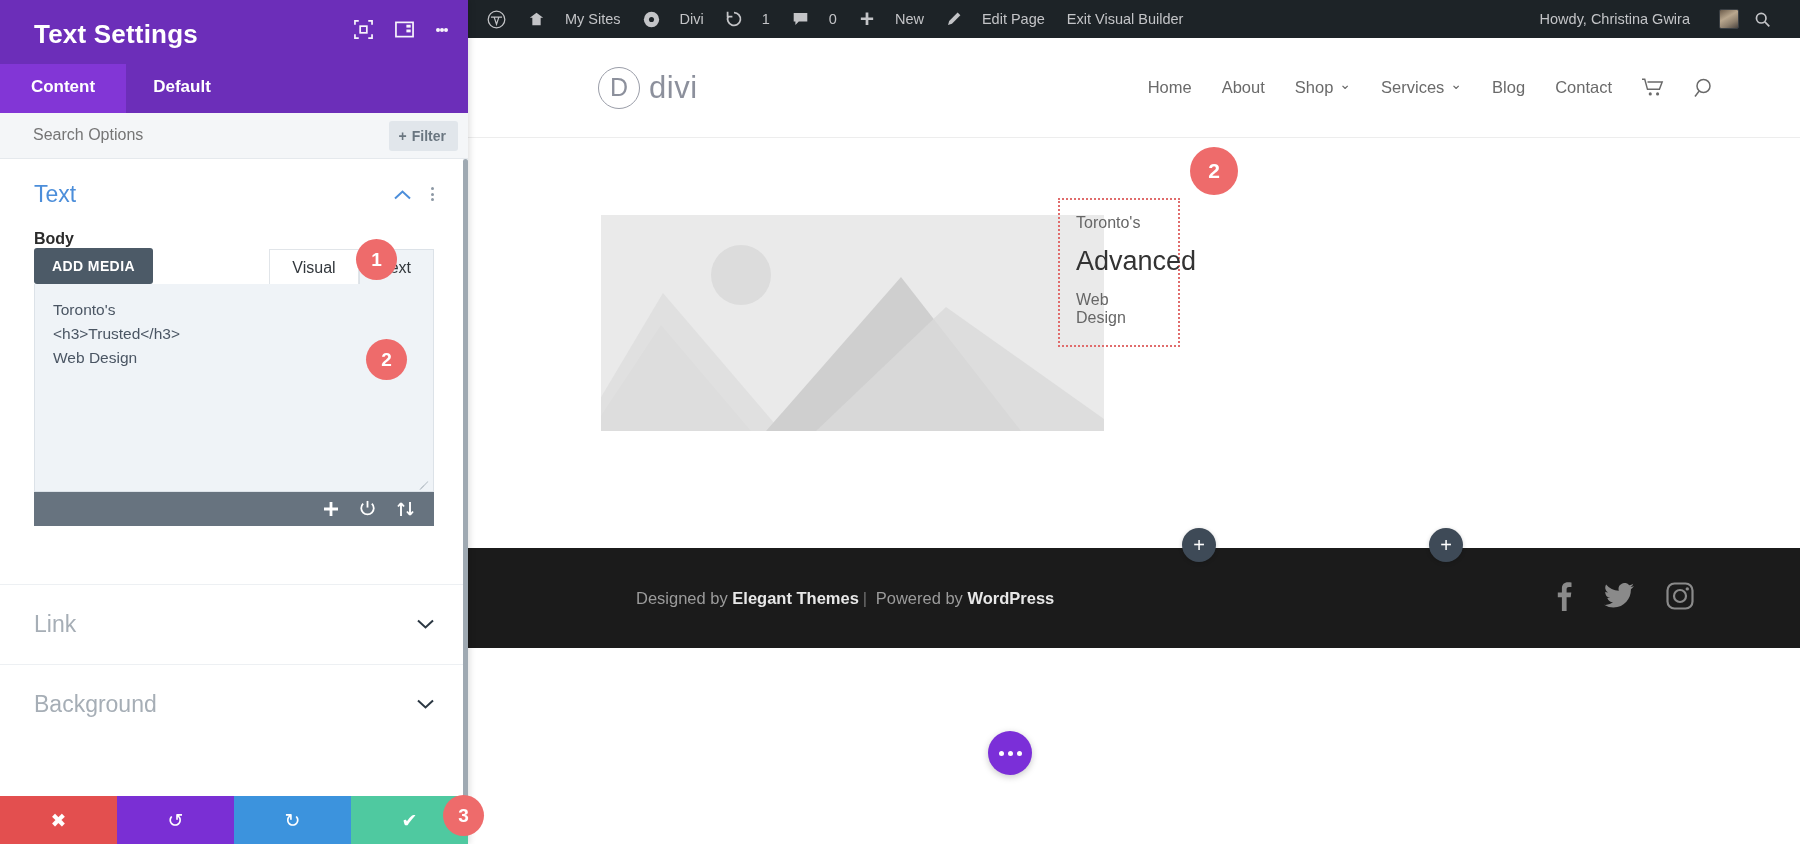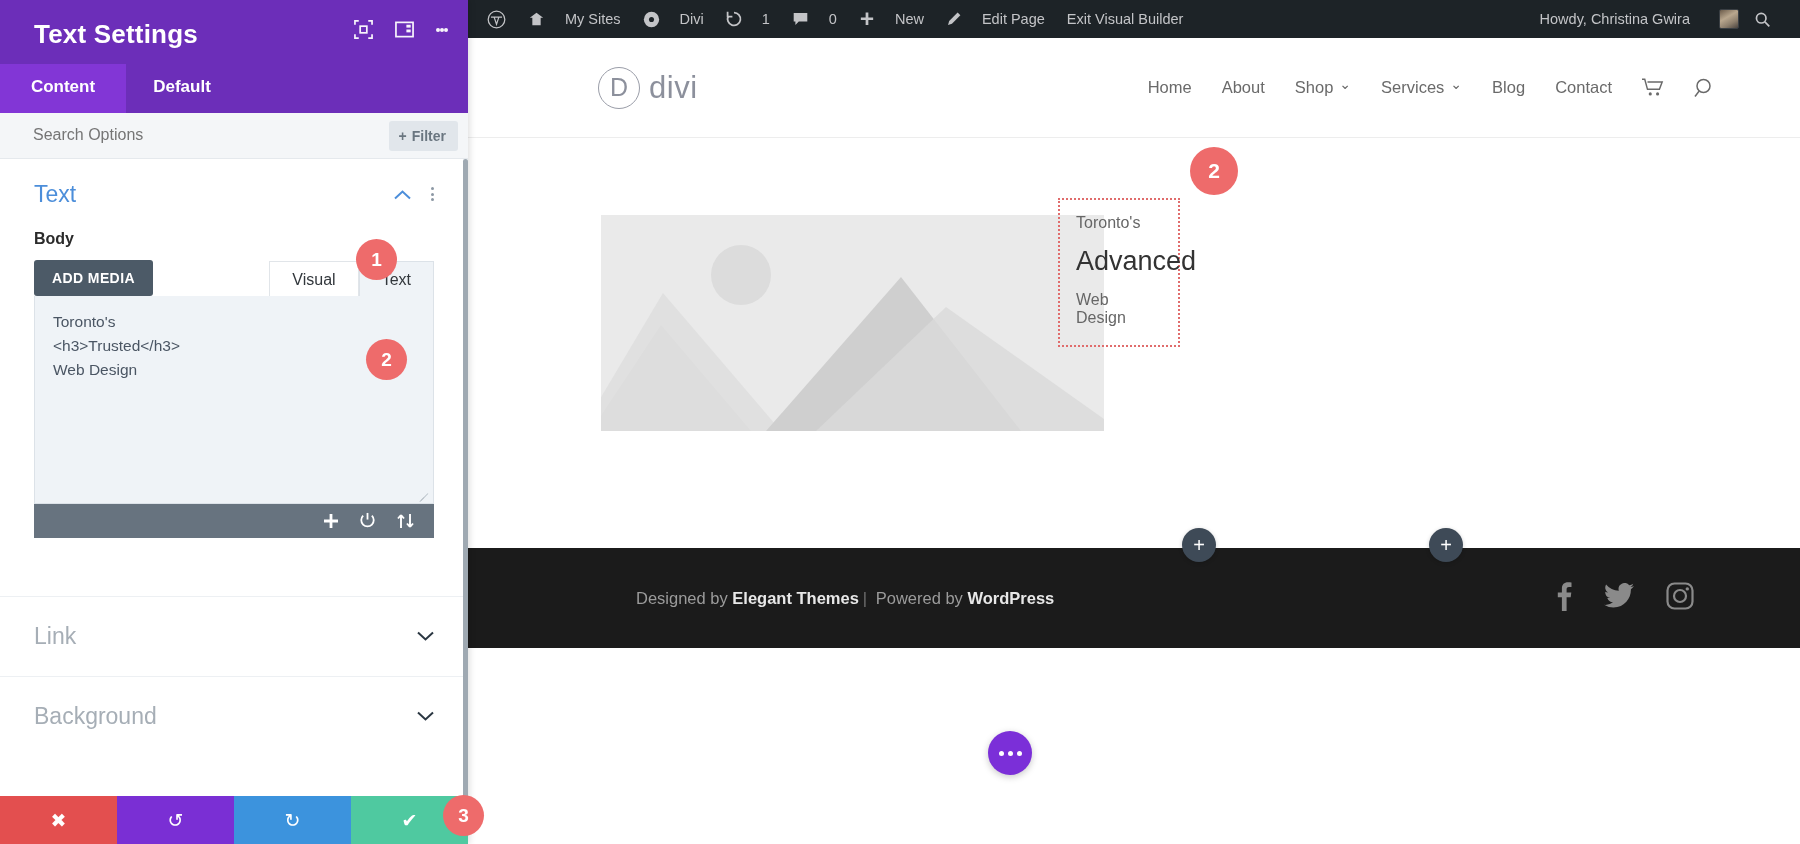--- a/index.html
+++ b/index.html
@@ -87,21 +87,21 @@
   .section-toggle {
     display: flex; align-items: center; justify-content: space-between;
     padding: 22px 34px 22px 34px;
   }
   .section-title { font-size: 23px; color: #4C8EDA; font-weight: normal; }
   .section-tools { display: flex; align-items: center; gap: 20px; color: #4C8EDA;}
   .chev { font-size: 15px; color:#4C8EDA; }
   .mini-kebab span { display:block; width:3px; height:3px; background:#8C98A4; border-radius:50%; margin:2.5px 0;}
 
   .field-block { padding: 0 34px; }
-  .field-label { font-size: 16px; color: #2B2B2B; font-weight: bold; margin-bottom: 12px; }
+  .field-label { font-size: 16px; color: #2B2B2B; font-weight: bold; margin-bottom: 0; }
 
   .editor-topbar { display: flex; align-items: flex-end; position: relative; }
   .add-media {
     background: #4C5A67; color: #fff; border: 0;
     font-size: 14px; font-weight: bold; letter-spacing: .4px;
     padding: 10px 18px; border-radius: 3px; cursor: pointer;
     font-family: "Liberation Sans", sans-serif;
   }
   .editor-tabs { margin-left: auto; display: flex; align-items: flex-end; }
   .ed-tab {

